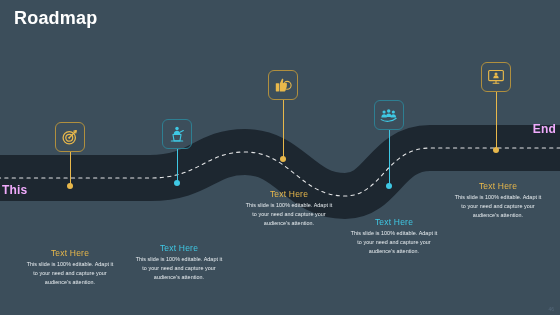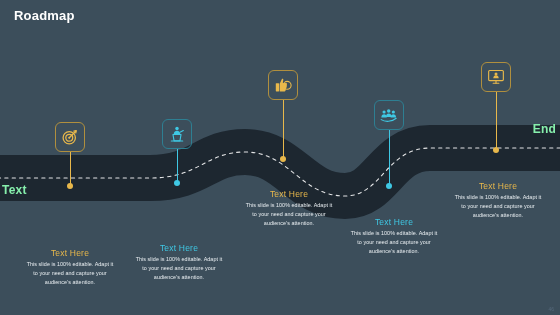--- a/index.html
+++ b/index.html
@@ -11,28 +11,28 @@
   }
   #slide{
     position:absolute;inset:0;
     width:560px;height:315px;
     background:#3c4e5b;
     overflow:hidden;
   }
   
   #title{
     position:absolute;left:14px;top:8px;
-    font-size:13px;font-weight:bold;color:#ffffff;
+    font-size:18px;font-weight:bold;color:#ffffff;
     letter-spacing:.2px;
   }
   
   #road-layer{position:absolute;left:0;top:0;width:560px;height:315px;}
   
   .edge-label{
-    position:absolute;font-size:12px;font-weight:bold;color:#86efac;
+    position:absolute;font-size:12px;font-weight:bold;color:#f0abfc;
     letter-spacing:.2px;
   }
   #start-label{left:2px;top:183px;}
   #end-label{right:4px;top:122px;}
   
   .milestone{position:absolute;}
   .icon-box{
     position:absolute;
     width:30px;height:30px;
     border:1px solid;
@@ -82,21 +82,21 @@
              L 575 148" fill="none" stroke="#1d2730" stroke-width="46" stroke-linecap="butt"></path>
 
     <path d="M -10 178
              L 150 178
              C 200 178 205 152 245 152
              C 290 152 300 196 345 196
              C 382 196 386 148 430 148
              L 575 148" fill="none" stroke="#ffffff" stroke-width="1.1" stroke-dasharray="3.2 4.2" stroke-linecap="round" opacity="0.88"></path>
   </svg>
 
-  <div class="edge-label" id="start-label">Text</div>
+  <div class="edge-label" id="start-label">This</div>
   <div class="edge-label" id="end-label">End</div>
 
   <div class="milestone">
     <div class="stem" style="left:70px;top:152px;height:34px;background:#e8b84b;"></div>
     <div class="dot" style="left:67px;top:183px;background:#e8b84b;"></div>
     <div class="icon-box" style="left:55px;top:122px;border-color:#b08f3e;">
       <span>
         <svg width="18" height="18" viewBox="0 0 24 24" fill="none" stroke="#e8b84b" stroke-width="1.7" stroke-linecap="round" stroke-linejoin="round">
           <circle cx="11" cy="13" r="8.2"></circle>
           <circle cx="11" cy="13" r="4.6"></circle>

